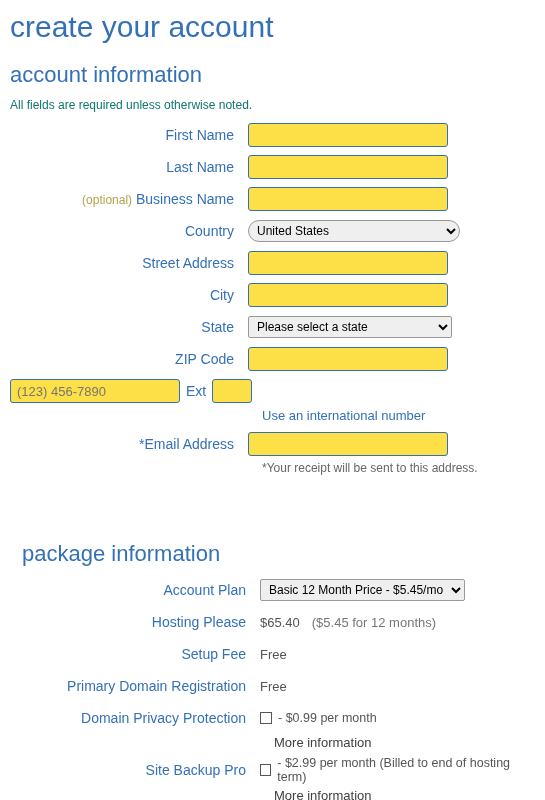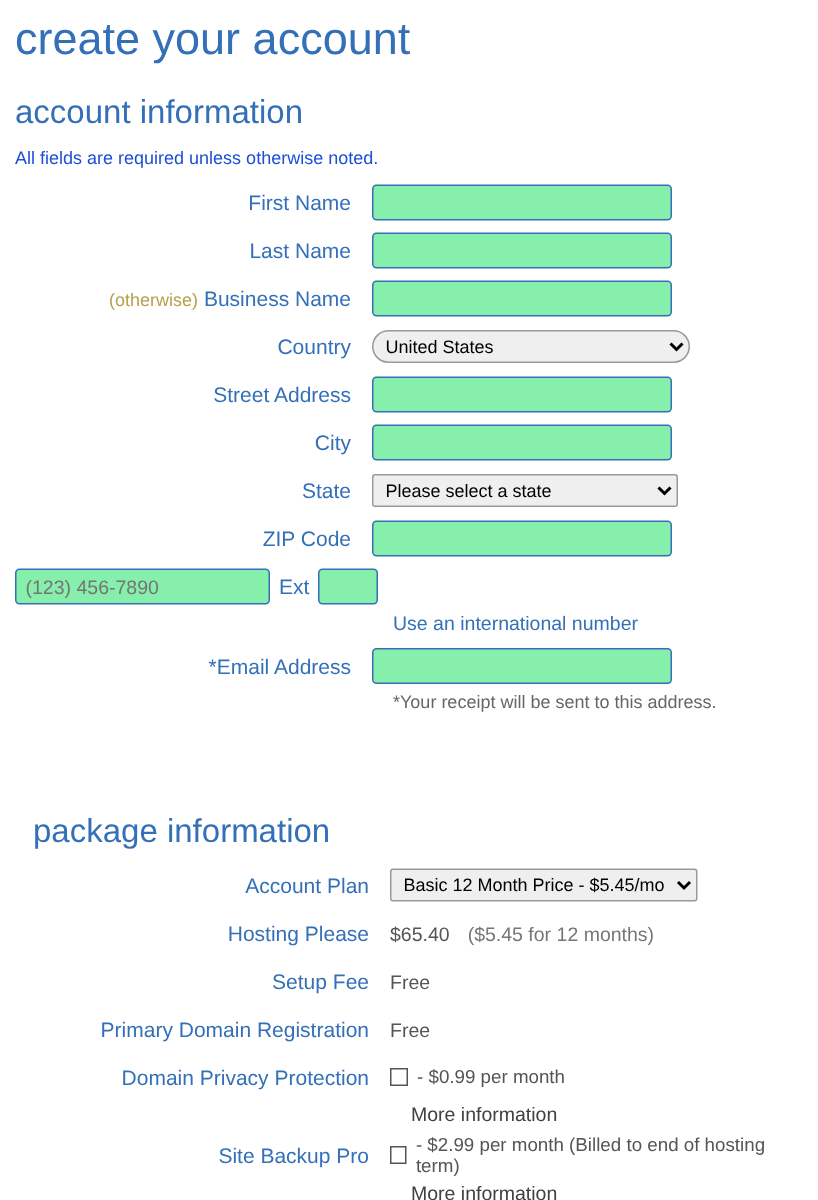--- a/index.html
+++ b/index.html
@@ -19,21 +19,21 @@
     margin: 0 0 18px 0;
   }
   h2 {
     font-size: 22px;
     font-weight: normal;
     color: #3470b8;
     margin: 0 0 10px 0;
   }
   .note {
     font-size: 12px;
-    color: #1d4ed8;
+    color: #0f766e;
     margin-bottom: 10px;
   }
   .row {
     display: flex;
     align-items: center;
     margin-bottom: 6px;
     min-height: 26px;
   }
   .label {
     width: 238px;
@@ -53,21 +53,21 @@
     gap: 6px;
   }
   input[type="text"] {
     border: 1px solid #3470b8;
     border-radius: 3px;
     height: 24px;
     padding: 2px 6px;
     font-size: 13px;
     color: #3470b8;
     width: 200px;
-    background:#86efac;
+    background:#fde047;
   }
   input.ext { width: 40px; }
   select {
     border: 1px solid #999;
     border-radius: 2px;
     height: 22px;
     font-size: 12px;
     background: #efefef;
     padding: 1px 4px;
   }
@@ -129,21 +129,21 @@
 
 <div class="row">
   <div class="label">Last Name</div>
   <div class="field">
       <input type="text" style="">
     </div>
 </div>
 
 <div class="row">
   <div class="label">
-    <span class="opt">(otherwise)</span>
+    <span class="opt">(optional)</span>
     <span>Business Name</span>
   </div>
   <div class="field">
       <input type="text" style="">
     </div>
 </div>
 
 <div class="row">
   <div class="label">Country</div>
   <div class="field">

